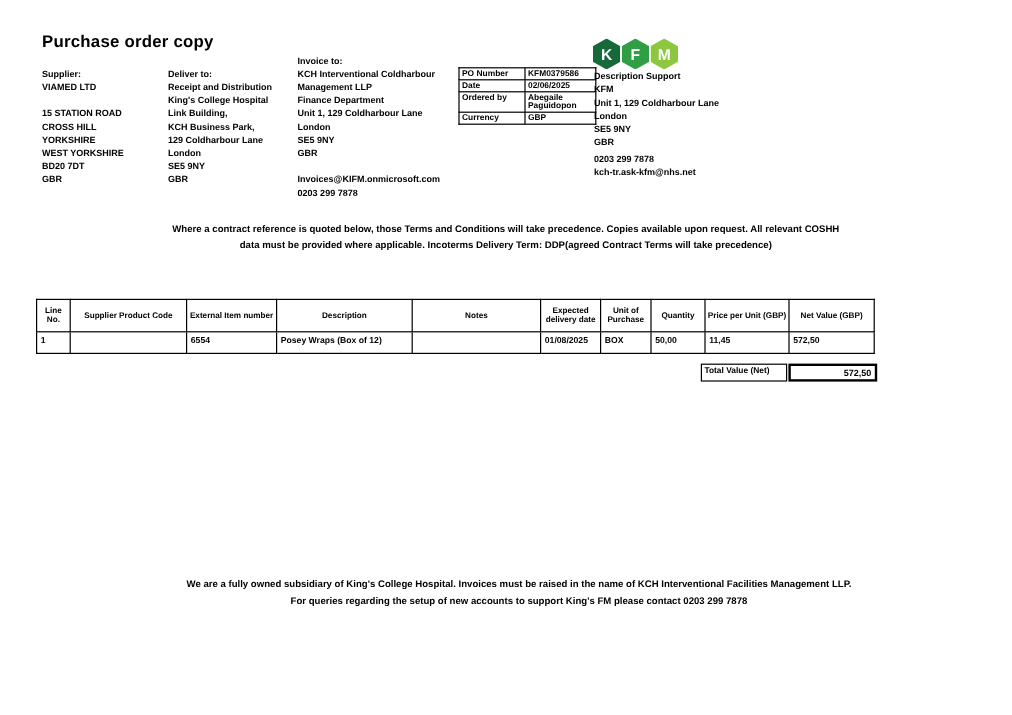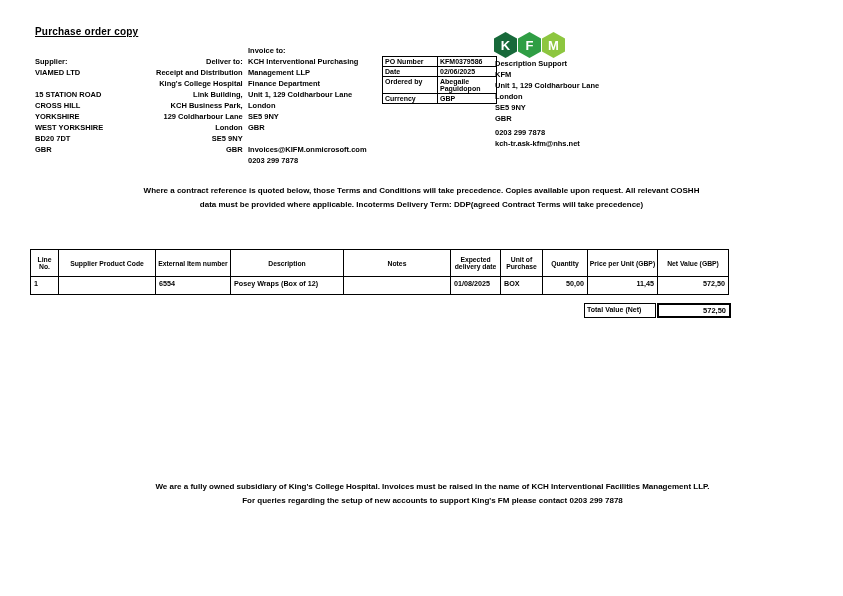--- a/index.html
+++ b/index.html
@@ -1,18 +1,18 @@
 <!DOCTYPE html>
 <html><head>
 <meta charset="utf-8">
 <style>
   html,body{margin:0;padding:0;background:#fff;}
   .page{position:relative;width:843px;height:596px;background:#ffffff;overflow:hidden;
         font-family:"Liberation Sans",sans-serif;color:#000;}
-  .title{position:absolute;left:35px;top:26px;font-size:10px;font-weight:700;letter-spacing:.2px;text-decoration:underline;}
+  .title{position:absolute;left:35px;top:26px;font-size:14px;font-weight:700;letter-spacing:.2px;}
   .addr{position:absolute;font-size:7.5px;font-weight:700;line-height:11px;white-space:nowrap;}
   .addr .ln{min-height:11px;}
   .gap{height:11px;}
   
   .po-table{position:absolute;left:382px;top:56px;border-collapse:collapse;}
   .po-table td{border:1.5px solid #000;font-size:7px;font-weight:700;padding:1px 2px;vertical-align:top;}
   .po-table td.lbl{width:50px;}
   .po-table td.val{width:54px;}
   
   .logo{position:absolute;left:494px;top:32px;display:flex;}
@@ -21,21 +21,21 @@
        color:#fff;font-weight:700;font-size:13px;}
   
   .terms{position:absolute;left:0;right:0;top:184px;text-align:center;font-size:8px;font-weight:700;line-height:13.5px;}
   .footer{position:absolute;left:0;right:0;top:480px;text-align:center;font-size:8px;font-weight:700;line-height:13.5px;padding-left:22px;}
   
   .items{position:absolute;left:30px;top:249px;border-collapse:collapse;table-layout:fixed;}
   .items th{border:1.5px solid #000;font-size:6.8px;font-weight:700;text-align:center;
             padding:2px 1px;vertical-align:middle;height:22px;}
   .items td{border:1.5px solid #000;font-size:7.2px;font-weight:700;text-align:left;
             padding:2px 3px;vertical-align:top;height:13px;}
-  .items td.num{text-align:right;}
+  .items td.num{}
   
   .total{position:absolute;left:584px;top:303px;display:flex;align-items:stretch;}
   .total .tlbl{width:66px;border:1.5px solid #000;font-size:7px;font-weight:700;padding:2px 2px;}
   .total .tval{width:64px;border:2.5px solid #000;font-size:7.5px;font-weight:700;
                text-align:right;padding:1px 3px;margin-left:1px;}
 </style>
 </head>
 <body>
 
 <div class="page">
@@ -47,35 +47,35 @@
     <div class="ln">VIAMED LTD</div>
     <div class="ln"></div>
     <div class="ln">15 STATION ROAD</div>
     <div class="ln">CROSS HILL</div>
     <div class="ln">YORKSHIRE</div>
     <div class="ln">WEST YORKSHIRE</div>
     <div class="ln">BD20 7DT</div>
     <div class="ln">GBR</div>
   </div>
 
-  <div class="addr" style="left:156px;top:56px;text-align:right;">
+  <div class="addr" style="left:140px;top:56px;">
     <div class="ln">Deliver to:</div>
     <div class="ln">Receipt and Distribution</div>
     <div class="ln">King's College Hospital</div>
     <div class="ln">Link Building,</div>
     <div class="ln">KCH Business Park,</div>
     <div class="ln">129 Coldharbour Lane</div>
     <div class="ln">London</div>
     <div class="ln">SE5 9NY</div>
     <div class="ln">GBR</div>
   </div>
 
   <div class="addr" style="left:248px;top:45px;">
     <div class="ln">Invoice to:</div>
-    <div class="ln">KCH Interventional Purchasing</div>
+    <div class="ln">KCH Interventional Coldharbour</div>
     <div class="ln">Management LLP</div>
     <div class="ln">Finance Department</div>
     <div class="ln">Unit 1, 129 Coldharbour Lane</div>
     <div class="ln">London</div>
     <div class="ln">SE5 9NY</div>
     <div class="ln">GBR</div>
     <div class="gap"></div>
     <div class="ln">Invoices@KIFM.onmicrosoft.com</div>
     <div class="ln">0203 299 7878</div>
   </div>

